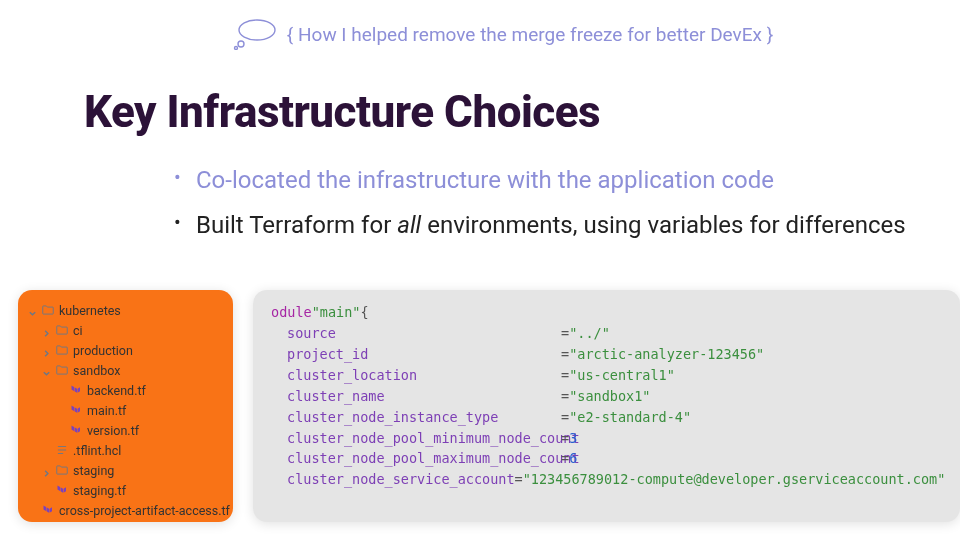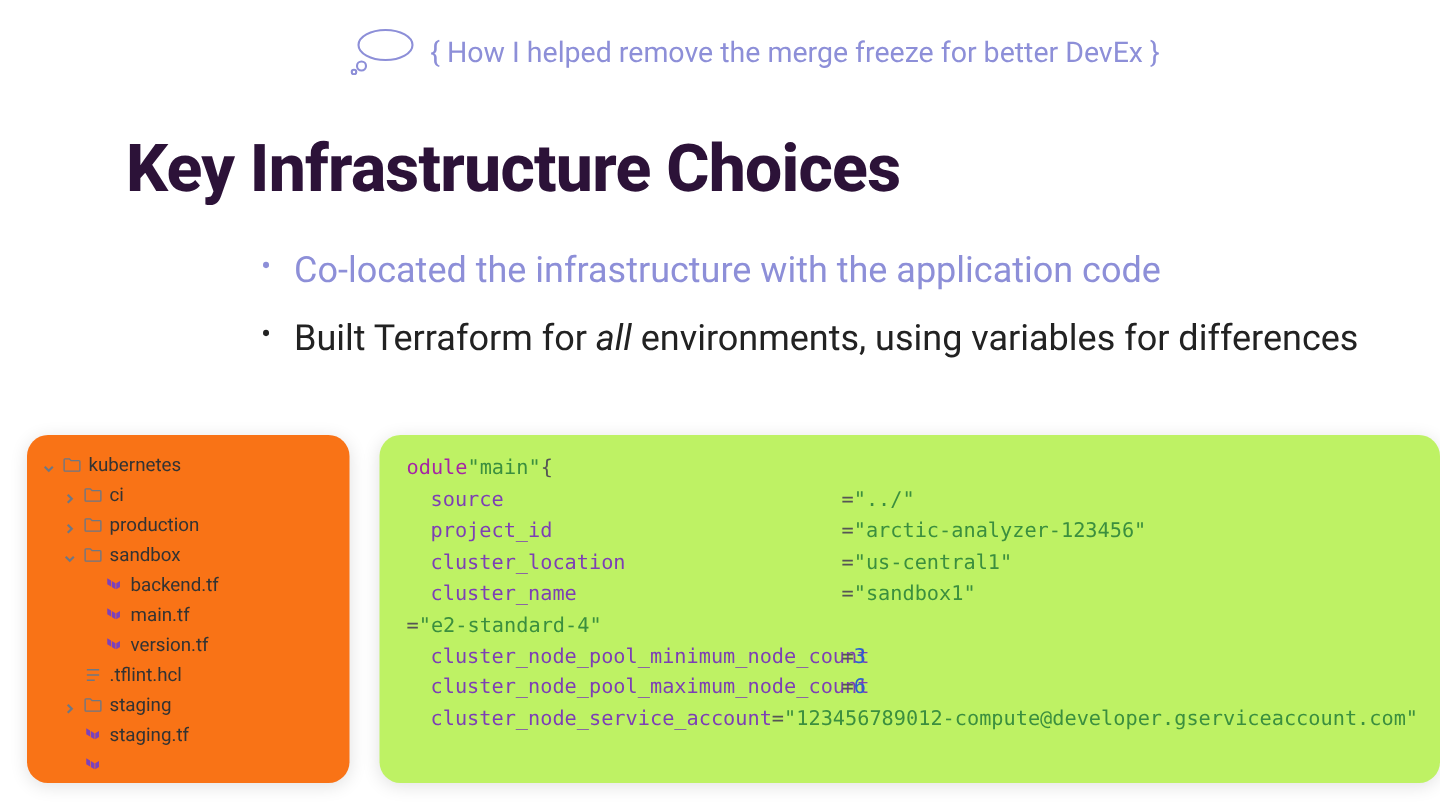--- a/index.html
+++ b/index.html
@@ -23,21 +23,21 @@
 
   .panels { position: absolute; left: 18px; right: 0; bottom: 18px; top: 290px; display: flex; gap: 20px; }
 
   .tree-panel { width: 215px; background: #f97316; border-radius: 14px; box-shadow: 0 2px 12px rgba(0,0,0,0.12); padding: 10px 6px 10px 6px; font-size: 12.5px; color: #333; overflow: hidden; }
   .tree-row { display: flex; align-items: center; gap: 4px; height: 20px; white-space: nowrap; }
   .chev { width: 9px; height: 9px; flex: none; }
   .chev-blank { width: 9px; flex: none; }
   .folder-icon, .file-icon, .tf-icon, .lines-icon { width: 14px; height: 14px; flex: none; display: inline-flex; align-items: center; justify-content: center; }
   .ind { display: inline-block; }
 
-  .code-panel { flex: 1; background: #bef264; border-radius: 14px; box-shadow: 0 2px 12px rgba(0,0,0,0.12); padding: 12px 18px; font-family: ui-monospace, "SF Mono", Menlo, Consolas, monospace; font-size: 13.5px; line-height: 1.55; overflow: hidden; white-space: nowrap; }
+  .code-panel { flex: 1; background: #e5e5e5; border-radius: 14px; box-shadow: 0 2px 12px rgba(0,0,0,0.12); padding: 12px 18px; font-family: ui-monospace, "SF Mono", Menlo, Consolas, monospace; font-size: 13.5px; line-height: 1.55; overflow: hidden; white-space: nowrap; }
   .code-line { display: flex; }
   .kw { color: #a626a4; }
   .str { color: #3b8f3e; }
   .num { color: #2a5fd0; }
   .attr { color: #7d3fb5; }
   .name { color: #3b8f3e; }
   .punct { color: #555; }
   .txt { color: #333; }
   .attr-col { display: inline-block; width: 290px; padding-left: 16px; }
 </style>
@@ -200,20 +200,21 @@
           <span class="chev-blank"></span>
           <span class="tf-icon">
             <svg viewBox="0 0 24 24" width="12" height="12">
               <g fill="#7b42bc">
                 <polygon points="3,3 8,6 8,14 3,11"></polygon>
                 <polygon points="9,6.5 14,9.5 14,17.5 9,14.5"></polygon>
                 <polygon points="15,9.5 20,6.5 20,14.5 15,17.5"></polygon>
               </g>
             </svg>
           </span>
+          <span>cross-project-artifact-access.tf</span>
         </div>
       </div>
 
     <div class="code-panel">
         <div class="code-line">
           <span class="kw">odule</span>
           <span class="txt"> </span>
           <span class="name">"main"</span>
           <span class="punct"> {</span>
         </div>
@@ -231,20 +232,21 @@
           <span class="attr-col"><span class="attr">cluster_location</span></span>
           <span class="punct">= </span>
           <span class="str">"us-central1"</span>
         </div>
         <div class="code-line">
           <span class="attr-col"><span class="attr">cluster_name</span></span>
           <span class="punct">= </span>
           <span class="str">"sandbox1"</span>
         </div>
         <div class="code-line">
+          <span class="attr-col"><span class="attr">cluster_node_instance_type</span></span>
           <span class="punct">= </span>
           <span class="str">"e2-standard-4"</span>
         </div>
         <div class="code-line">
           <span class="attr-col"><span class="attr">cluster_node_pool_minimum_node_count</span></span>
           <span class="punct">= </span>
           <span class="num">3</span>
         </div>
         <div class="code-line">
           <span class="attr-col"><span class="attr">cluster_node_pool_maximum_node_count</span></span>

